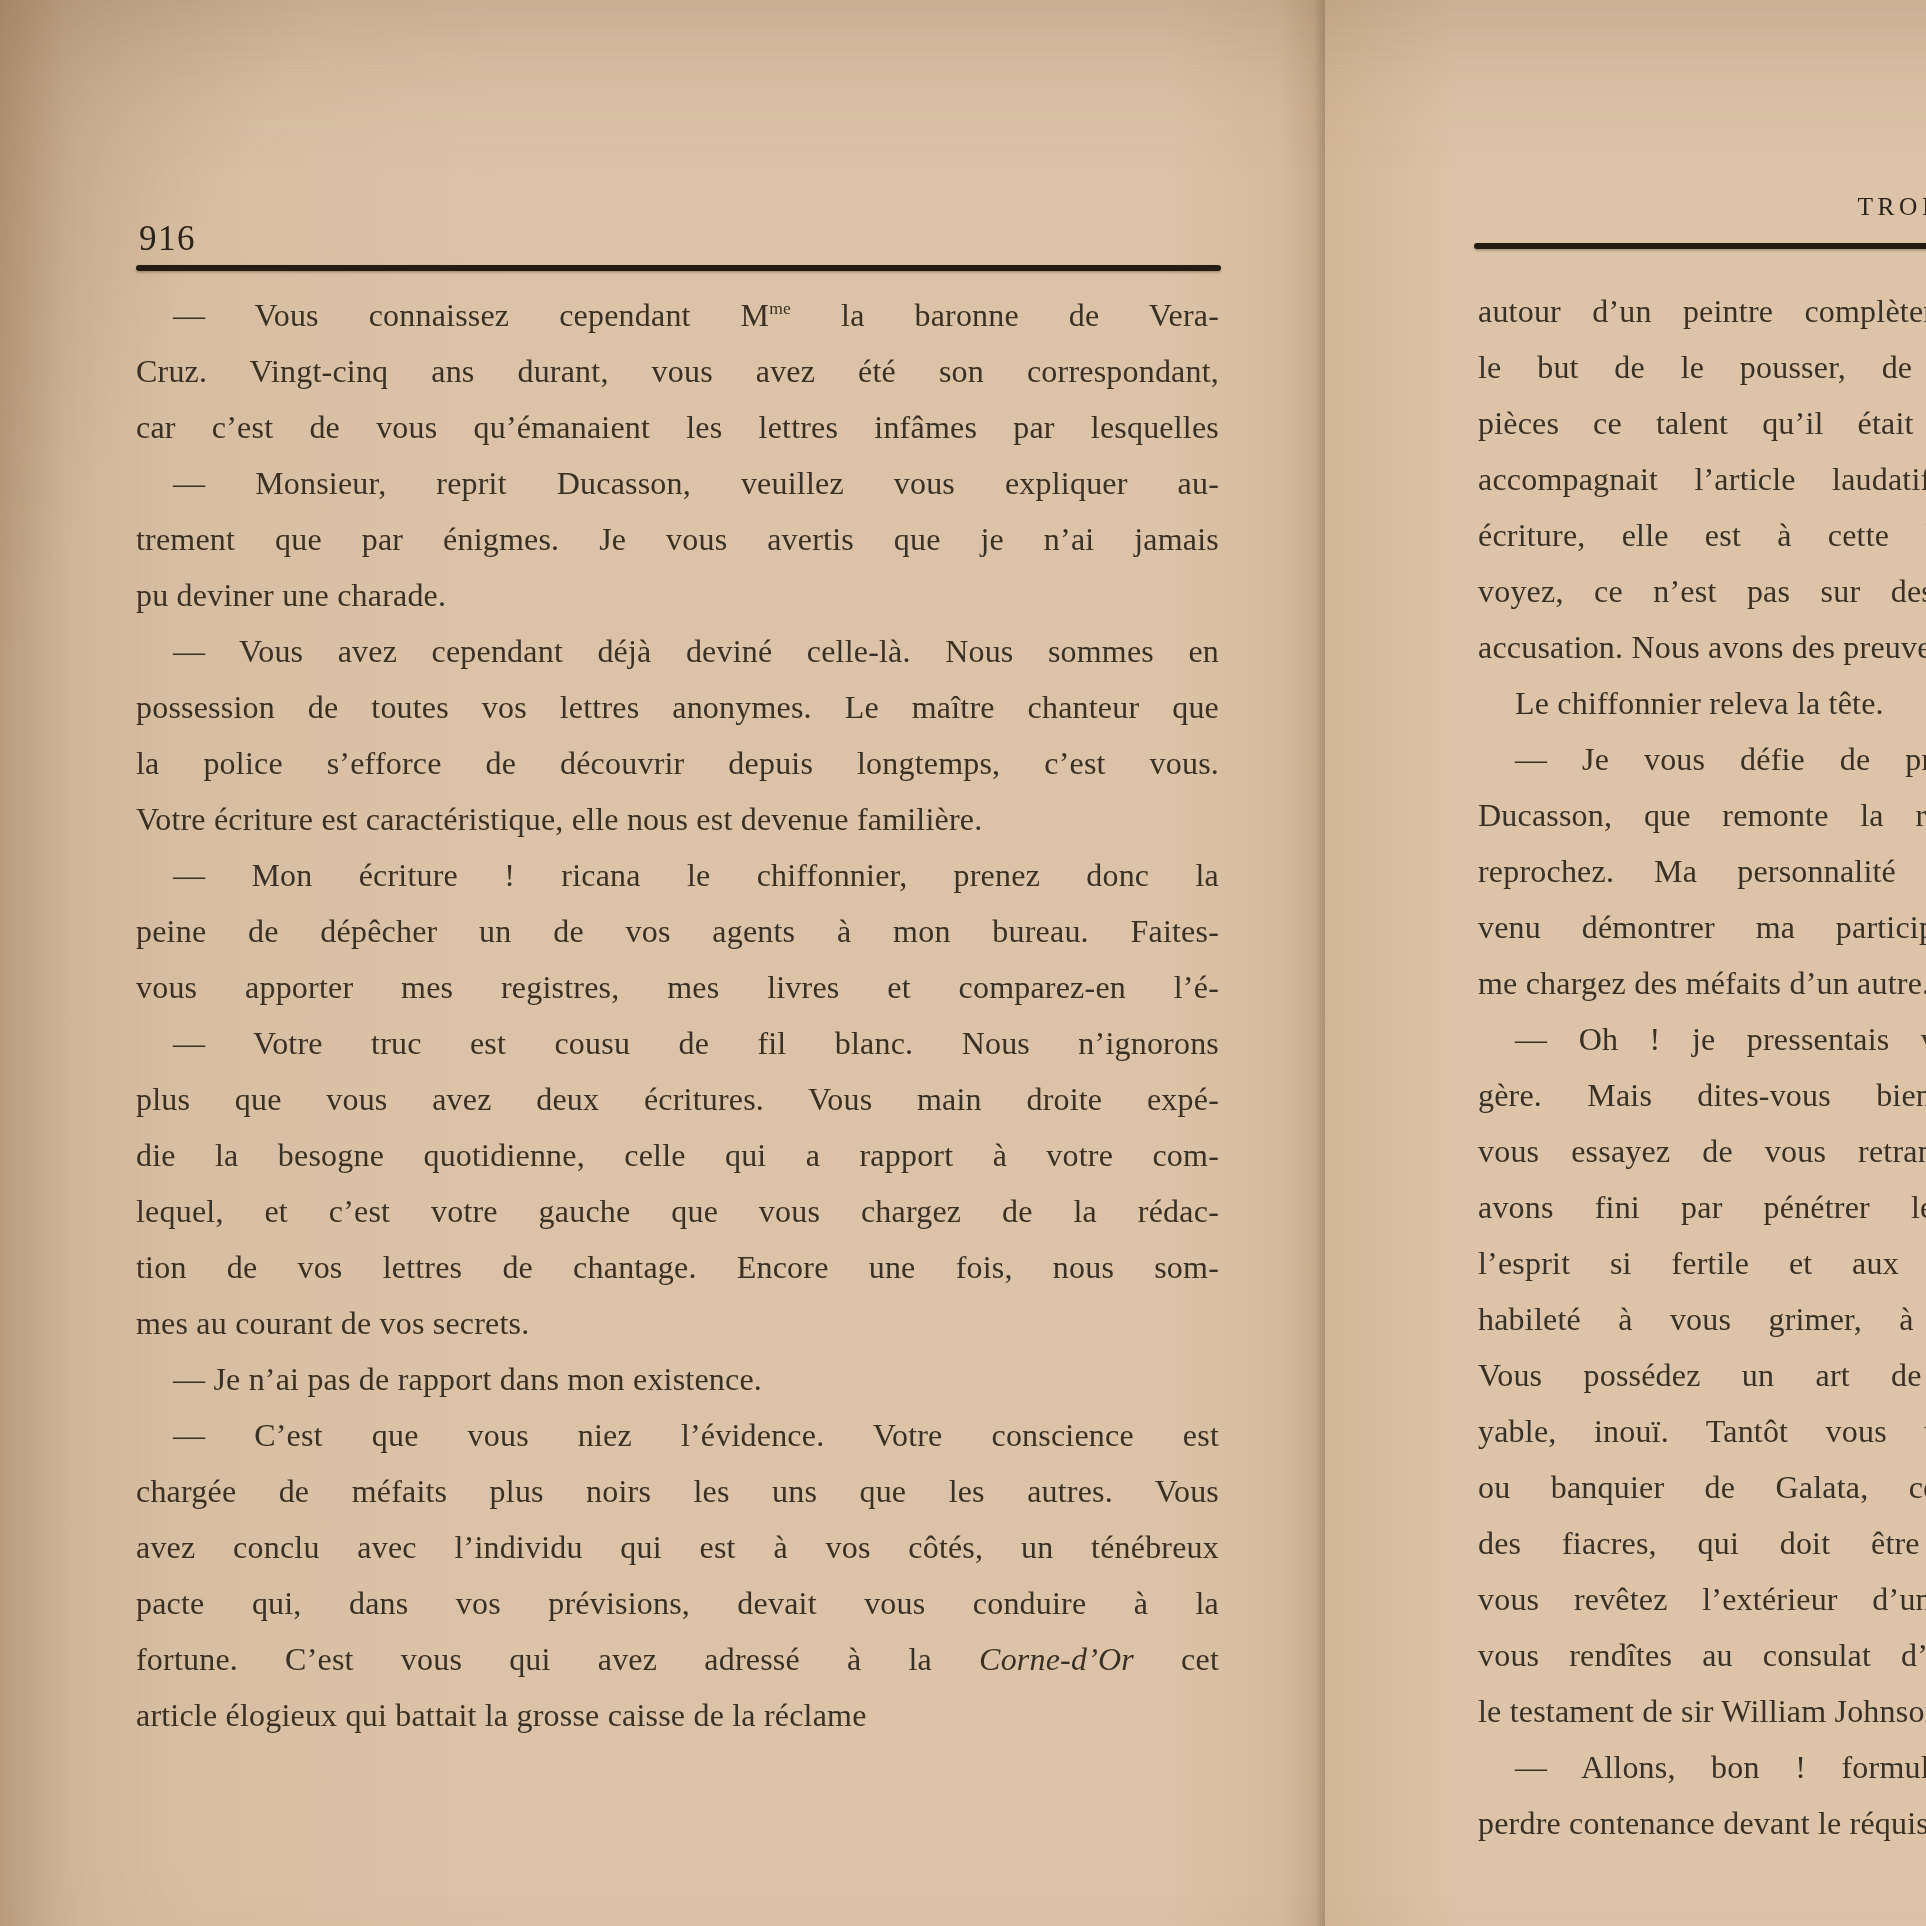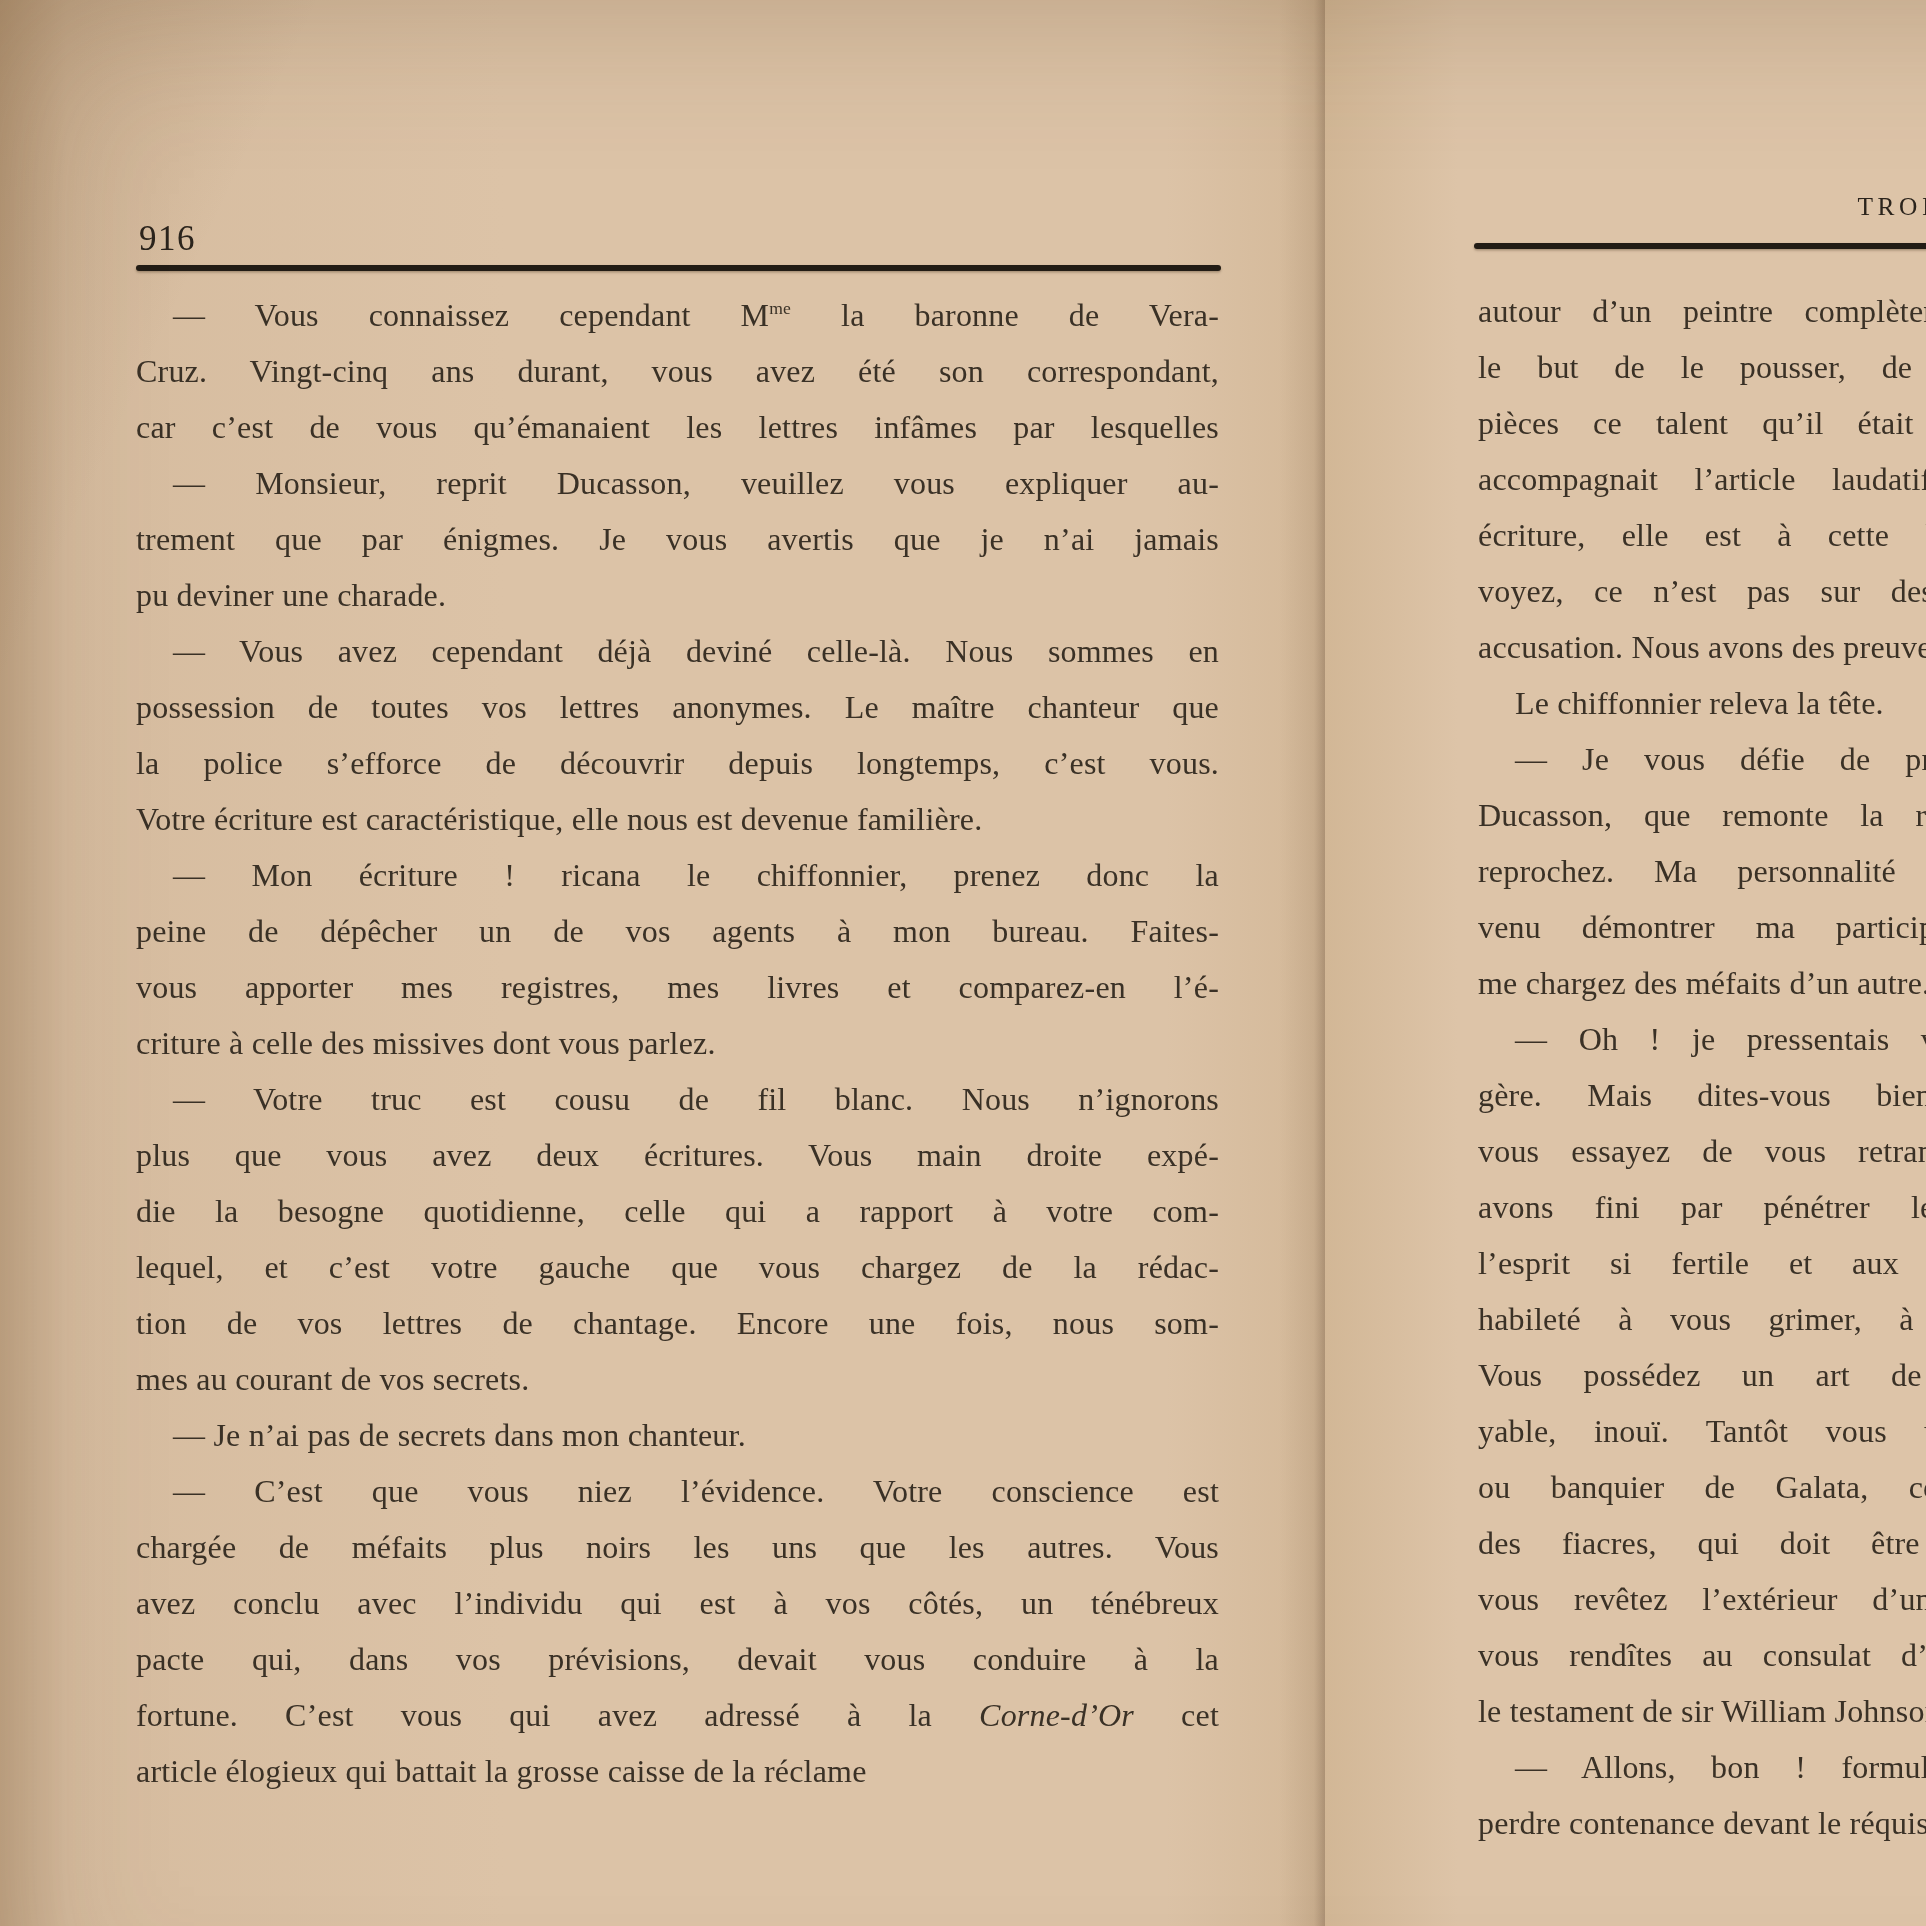--- a/index.html
+++ b/index.html
@@ -115,32 +115,31 @@
         <div class="paragraph">
           <div class="line first">— Vous avez cependant déjà deviné celle-là. Nous sommes en</div>
           <div class="line">possession de toutes vos lettres anonymes. Le maître chanteur que</div>
           <div class="line">la police s’efforce de découvrir depuis longtemps, c’est vous.</div>
           <div class="line para-end">Votre écriture est caractéristique, elle nous est devenue familière.</div>
         </div>
         <div class="paragraph">
           <div class="line first">— Mon écriture ! ricana le chiffonnier, prenez donc la</div>
           <div class="line">peine de dépêcher un de vos agents à mon bureau. Faites-</div>
           <div class="line">vous apporter mes registres, mes livres et comparez-en l’é-</div>
-          <div class="line para-end">criture à celle des missives dont vous parlez.</div>
         </div>
         <div class="paragraph">
           <div class="line first">— Votre truc est cousu de fil blanc. Nous n’ignorons</div>
           <div class="line">plus que vous avez deux écritures. Vous main droite expé-</div>
           <div class="line">die la besogne quotidienne, celle qui a rapport à votre com-</div>
           <div class="line">lequel, et c’est votre gauche que vous chargez de la rédac-</div>
           <div class="line">tion de vos lettres de chantage. Encore une fois, nous som-</div>
           <div class="line para-end">mes au courant de vos secrets.</div>
         </div>
         <div class="paragraph">
-          <div class="line para-end first">— Je n’ai pas de secrets dans mon chanteur.</div>
+          <div class="line para-end first">— Je n’ai pas de rapport dans mon existence.</div>
         </div>
         <div class="paragraph">
           <div class="line first">— C’est que vous niez l’évidence. Votre conscience est</div>
           <div class="line">chargée de méfaits plus noirs les uns que les autres. Vous</div>
           <div class="line">avez conclu avec l’individu qui est à vos côtés, un ténébreux</div>
           <div class="line">pacte qui, dans vos prévisions, devait vous conduire à la</div>
           <div class="line"><span>fortune. C’est vous qui avez adressé à la </span><span style="font-style: italic;">Corne-d’Or</span><span> cet</span></div>
           <div class="line para-end">article élogieux qui battait la grosse caisse de la réclame</div>
         </div>
       </div>

